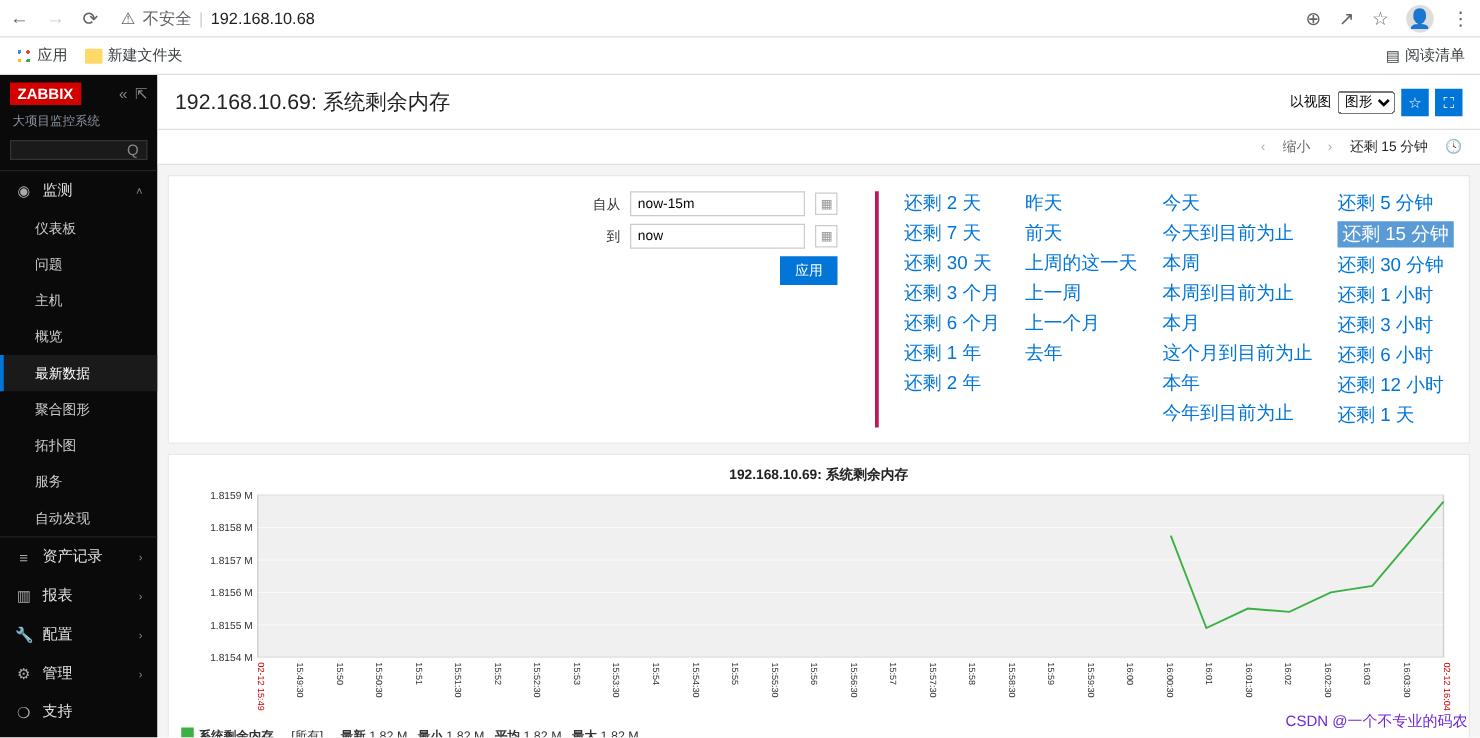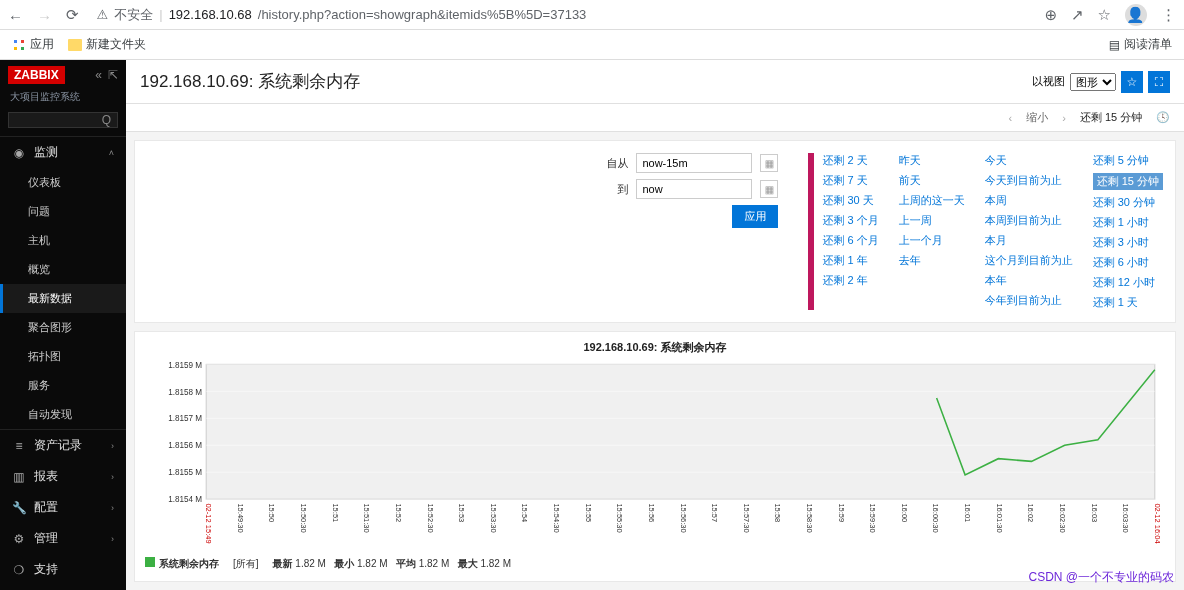--- a/index.html
+++ b/index.html
@@ -35,24 +35,24 @@
 .header-right{margin-left:auto;display:flex;align-items:center;gap:5px;font-size:11px}
 .header-right select{font-size:11px;padding:1px}
 .icon-btn{width:22px;height:22px;background:#0275d8;color:#fff;display:flex;align-items:center;justify-content:center;cursor:pointer;font-size:12px}
 .timenav{background:#fff;padding:6px 14px;display:flex;align-items:center;justify-content:flex-end;gap:14px;border-bottom:1px solid #e0e0e0;font-size:11px;color:#888}
 .timenav .arrow{cursor:pointer;color:#aaa}
 .timenav .lbl{color:#666}
 .filter-panel{background:#fff;margin:8px;padding:12px;border:1px solid #e8e8e8;display:flex;gap:30px}
 .time-inputs{flex:0 0 auto;margin-left:auto}
 .input-row{display:flex;align-items:center;gap:8px;margin-bottom:6px;justify-content:flex-end}
 .input-row label{font-size:11px;color:#333}
-.input-row input{width:116px;padding:3px 5px;border:1px solid #ccc;font-size:11px}
+.input-row input{width:140px;padding:3px 5px;border:1px solid #ccc;font-size:11px}
 .cal-icon{width:18px;height:18px;border:1px solid #ccc;display:flex;align-items:center;justify-content:center;color:#999;font-size:10px}
 .apply-btn{background:#0275d8;color:#fff;border:none;padding:4px 12px;font-size:11px;cursor:pointer;margin-left:auto;display:block}
-.quick-links{display:flex;gap:20px;font-size:11px;padding-left:8px;border-left:6px solid #be185d}
+.quick-links{display:flex;gap:20px;font-size:15px;padding-left:20px;border-left:3px solid #be185d}
 .quick-col{display:flex;flex-direction:column;gap:5px}
 .quick-col a{color:#0275d8;text-decoration:none;cursor:pointer;white-space:nowrap}
 .quick-col a.sel{background:#5b9bd5;color:#fff;padding:1px 4px}
 .chart-area{background:#fff;margin:0 8px 8px;border:1px solid #e8e8e8;padding:6px 10px;flex:1;display:flex;flex-direction:column}
 .chart-title{text-align:center;font-size:11px;color:#222;font-weight:bold;padding:2px 0 4px}
 .chart-body{flex:1;position:relative}
 .chart-svg{width:100%;height:100%}
 .legend{font-size:10px;color:#333;padding:4px 0;display:flex;gap:14px;align-items:center}
 .legend .sq{width:10px;height:10px;background:#3cb043;display:inline-block;margin-right:4px}
 .watermark{position:fixed;bottom:4px;right:10px;color:#6d28d9;font-size:12px}
@@ -64,21 +64,20 @@
   <div class="nav-icons">
     <span>←</span>
     <span style="color:#ccc">→</span>
     <span>⟳</span>
   </div>
   <div class="url-bar">
     <span>⚠</span>
     <span class="warn">不安全</span>
     <span style="color:#ccc">|</span>
     <span style="color:#202124">192.168.10.68</span>
-      <span>/history.php?action=showgraph&amp;itemids%5B%5D=37133</span>
   </div>
   <div class="browser-right">
     <span>⊕</span>
     <span>↗</span>
     <span>☆</span>
     <span class="avatar">👤</span>
     <span>⋮</span>
   </div>
 </div>
 

